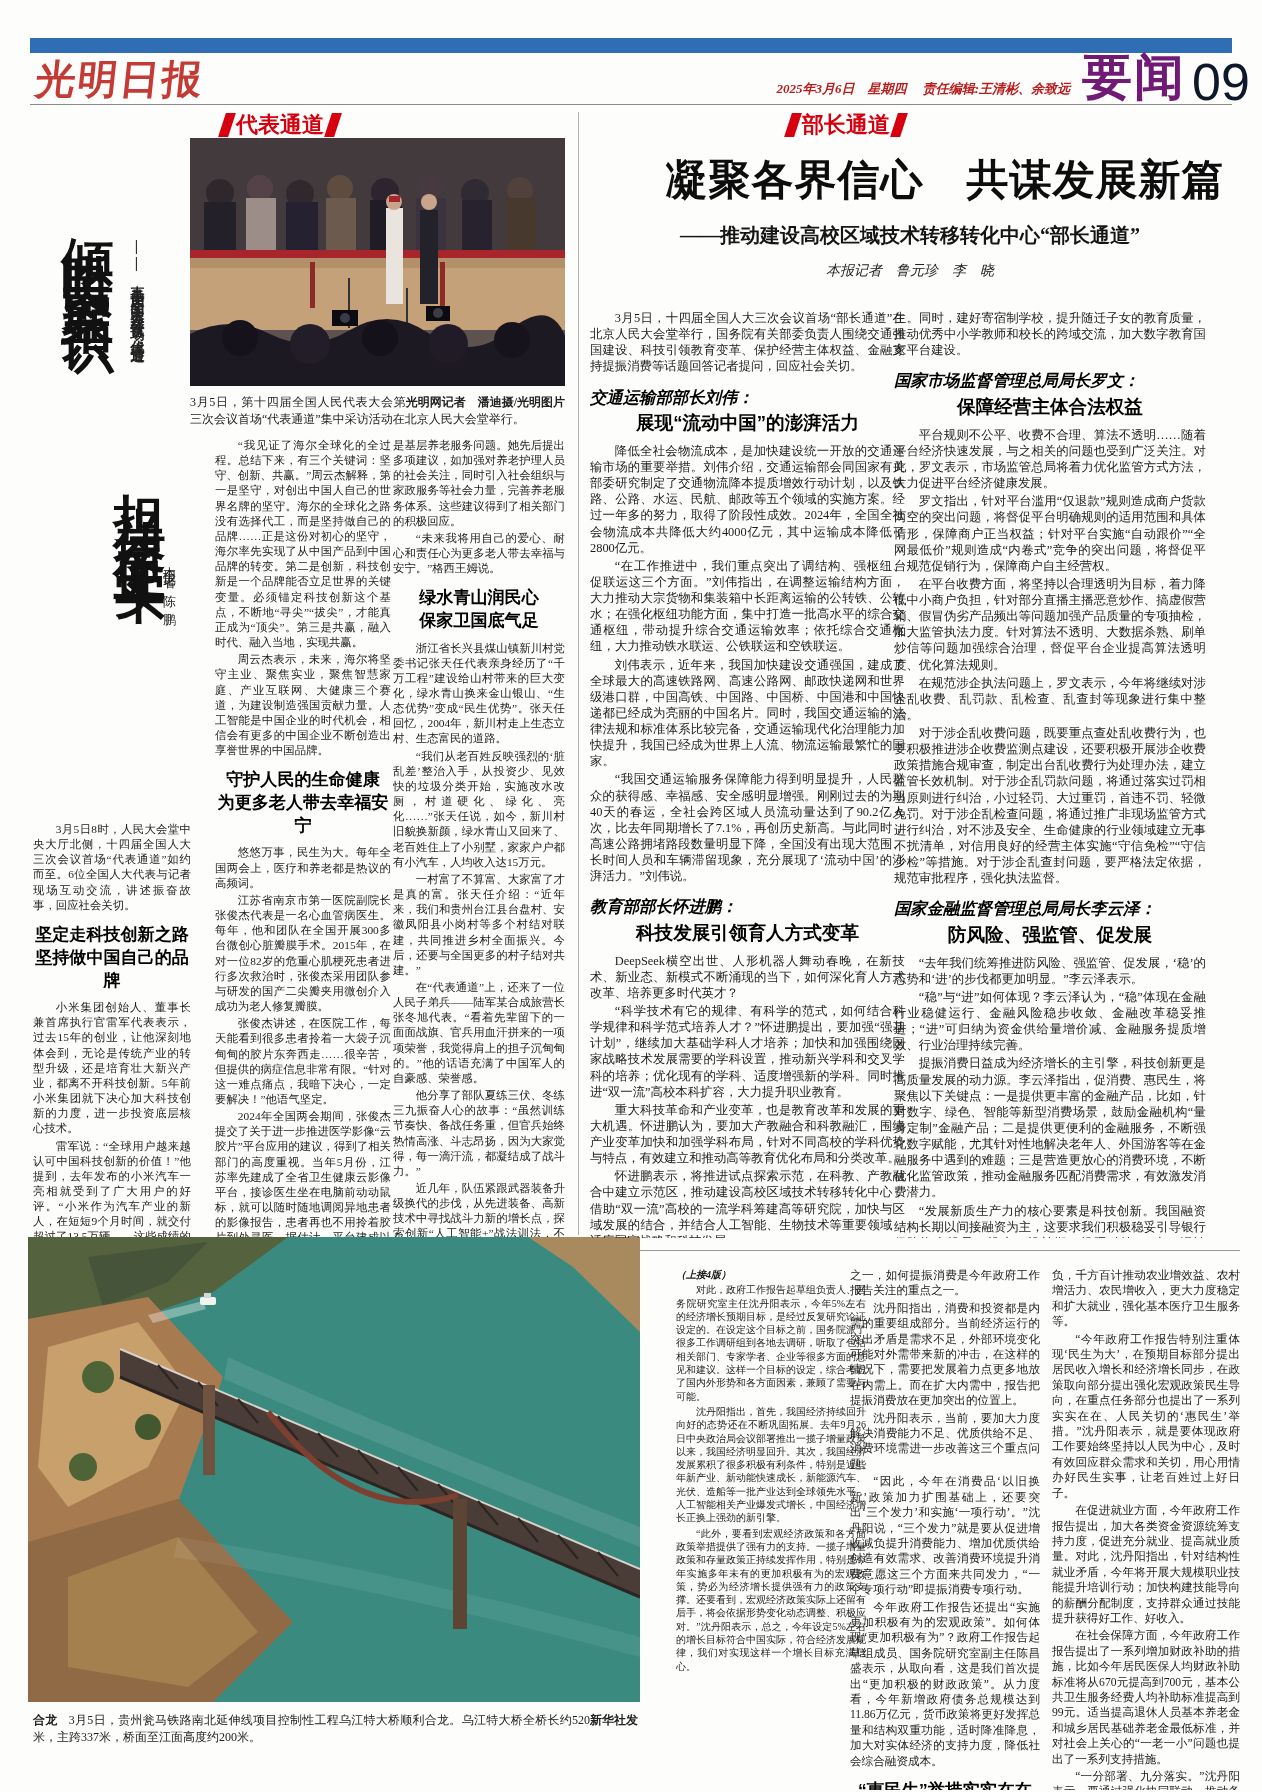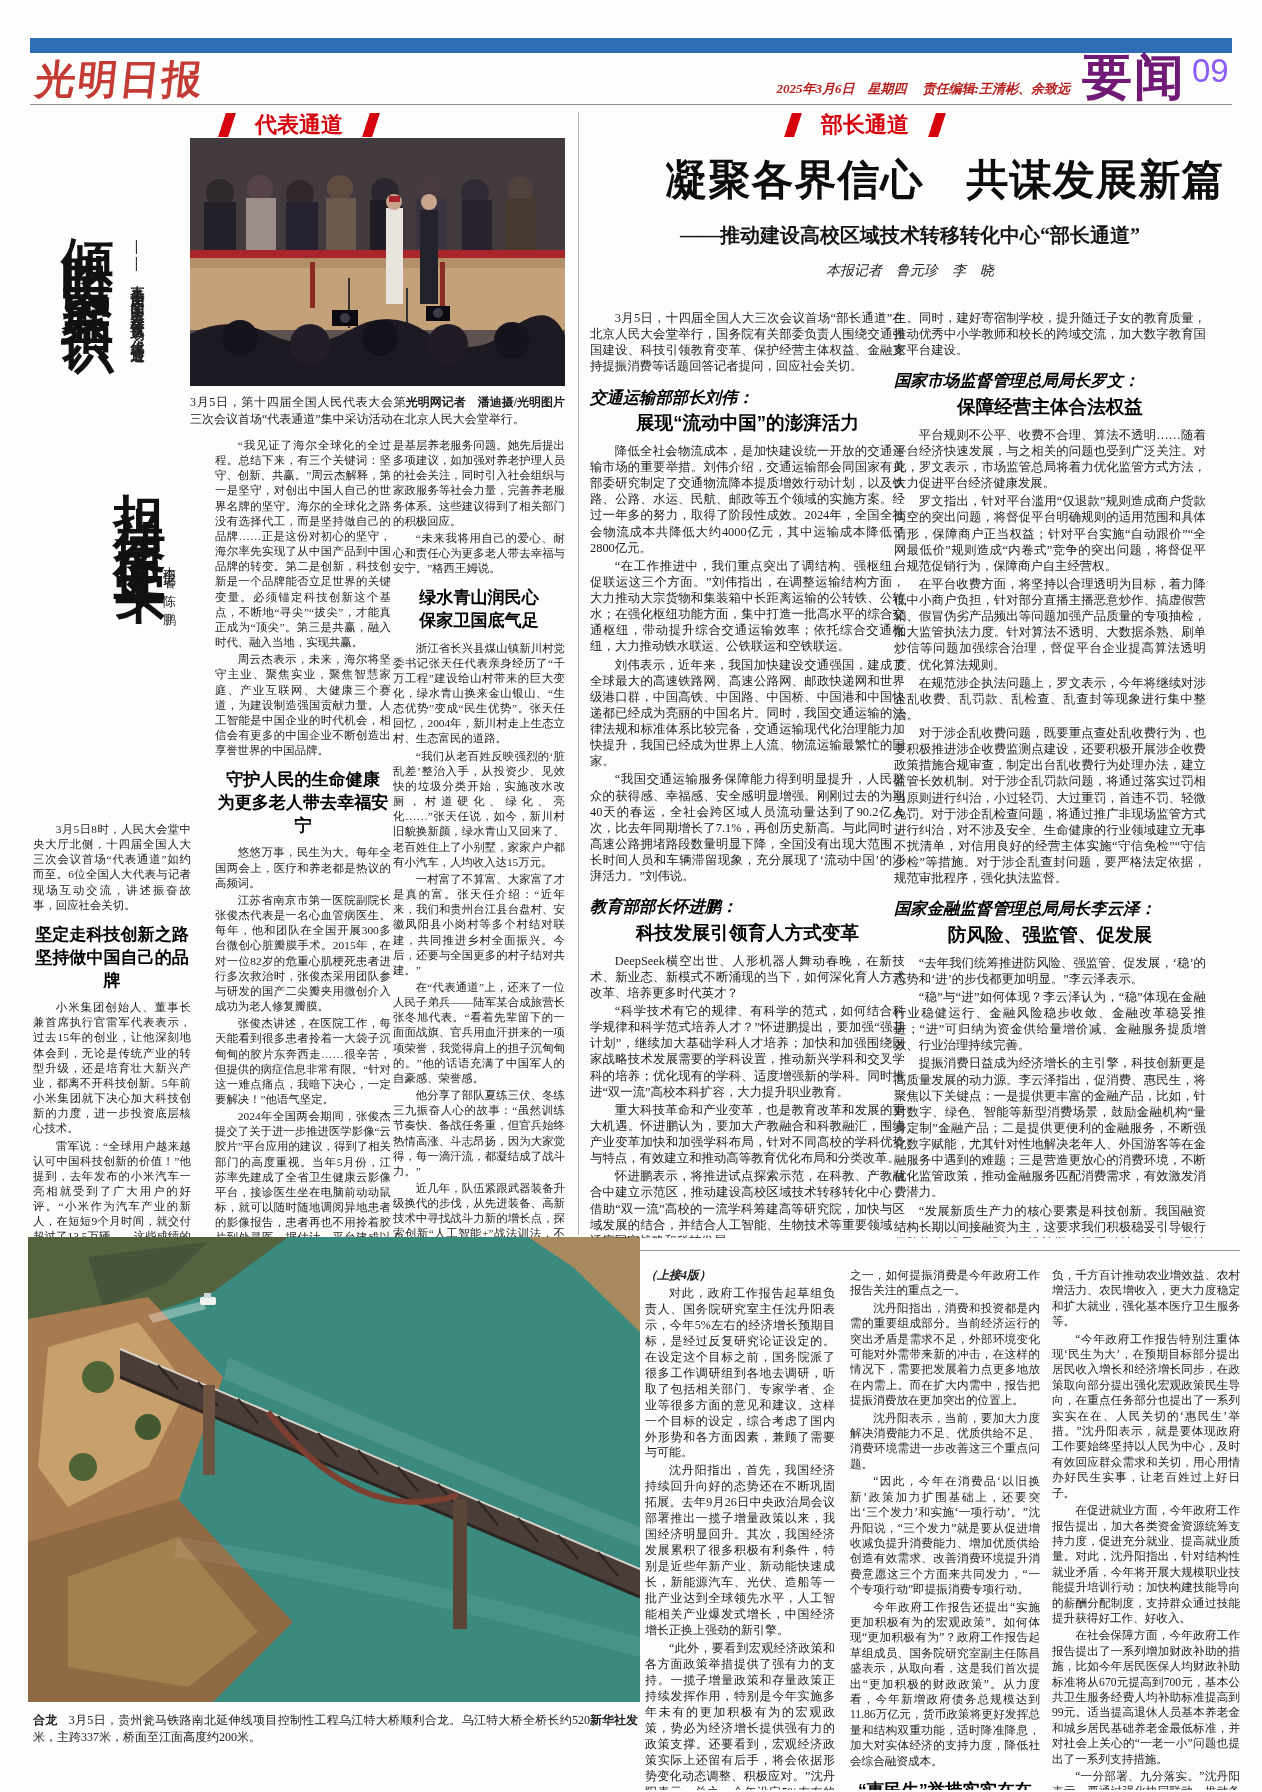--- a/index.html
+++ b/index.html
@@ -5,26 +5,26 @@
   html,body{margin:0;padding:0;background:#e8e8e4;}
   .page{position:relative;width:1262px;height:1792px;background:#fdfdfb;margin:0 auto;overflow:hidden;
         font-family:"Liberation Serif","DejaVu Serif",serif;color:#1c1c1c;}
   .abs{position:absolute;}
   
   .topbar{left:30px;top:38px;width:1202px;height:15px;background:#2f6db4;}
   .logo{left:36px;top:52px;width:220px;height:50px;font-size:40px;font-weight:bold;color:#c43b35;
         transform:skewX(-6deg);letter-spacing:2px;font-family:"Liberation Serif","DejaVu Serif",serif;}
   .dateline{left:700px;top:80px;width:370px;text-align:right;font-size:13px;font-weight:bold;color:#b91c1c;font-style:italic;}
   .section-name{left:1082px;top:44px;font-size:50px;font-weight:bold;color:#701a75;letter-spacing:2px;}
-  .page-num{left:1192px;top:52px;font-size:33px;color:#8b5cf6;font-family:"Liberation Sans","DejaVu Sans",sans-serif;}
+  .page-num{left:1192px;top:52px;font-size:52px;color:#0f172a;font-family:"Liberation Sans","DejaVu Sans",sans-serif;}
   .rule-h{left:30px;top:104px;width:1202px;height:1px;background:#8b8b8b;}
   .rule-h2{left:640px;top:1250px;width:600px;height:1px;background:#9a9a9a;}
   .divider-v{left:578px;top:112px;width:1px;height:1123px;background:#b5b5b5;}
   
-  .badge{display:flex;align-items:center;gap:23px;font-size:22px;font-weight:bold;color:#d6000f;
+  .badge{display:flex;align-items:center;gap:4px;font-size:22px;font-weight:bold;color:#d6000f;
          font-family:"Liberation Sans","DejaVu Sans",sans-serif;}
   .badge .slash{display:inline-block;width:10px;height:24px;background:#d6000f;transform:skewX(-18deg);}
   .badge-left{left:222px;top:110px;}
   .badge-right{left:788px;top:110px;}
   
   .v-head{writing-mode:vertical-rl;font-weight:bold;font-size:52px;letter-spacing:14px;color:#111;}
   .v-head1{left:52px;top:196px;height:620px;}
   .v-head2{left:104px;top:452px;height:620px;}
   .v-sub{writing-mode:vertical-rl;left:128px;top:240px;height:620px;font-size:14px;font-weight:bold;letter-spacing:3px;color:#222;}
   .v-byline{writing-mode:vertical-rl;left:160px;top:556px;height:220px;font-size:13px;letter-spacing:3px;color:#222;}
@@ -43,21 +43,21 @@
   .subhead{font-weight:bold;text-align:center;white-space:pre-line;font-size:1.5em;line-height:1.35;
            margin:10px 0 8px 0;font-family:"Liberation Sans","DejaVu Sans",sans-serif;color:#000;text-indent:0;}
   .kai-head{font-size:1.32em;margin:12px 0 0 0;color:#000;text-indent:0;font-weight:bold;font-style:italic;}
   .kai-head + .subhead{margin-top:2px;}
   .cont-label{font-weight:bold;font-style:italic;text-indent:0;margin-bottom:2px;}
   .colFL{left:33px;top:822px;width:158px;height:418px;}
   .colA{left:215px;top:438px;width:176px;height:800px;}
   .colB{left:393px;top:438px;width:172px;height:800px;}
   .colR1{left:590px;top:310px;width:315px;height:928px;}
   .colR2{left:894px;top:310px;width:312px;height:928px;}
-  .colC1{left:645px;top:1268px;width:190px;height:522px;font-size:12px;}
+  .colC1{left:676px;top:1268px;width:190px;height:522px;font-size:10px;}
   .colC2{left:850px;top:1268px;width:190px;height:522px;font-size:11.6px;}
   .colC3{left:1052px;top:1268px;width:188px;height:522px;font-size:11.6px;}
   
   .r-headline{left:620px;top:152px;width:650px;text-align:center;font-size:42px;font-weight:bold;color:#0d0d0d;
               font-family:"Liberation Sans","DejaVu Sans",sans-serif;letter-spacing:1px;}
   .r-subtitle{left:585px;top:222px;width:650px;text-align:center;font-size:20px;font-weight:bold;color:#151515;}
   .r-byline{left:585px;top:262px;width:650px;text-align:center;font-size:14px;color:#222;font-style:italic;}
   .photo2{left:28px;top:1237px;width:612px;height:465px;}
   svg{display:block;}
 </style>

